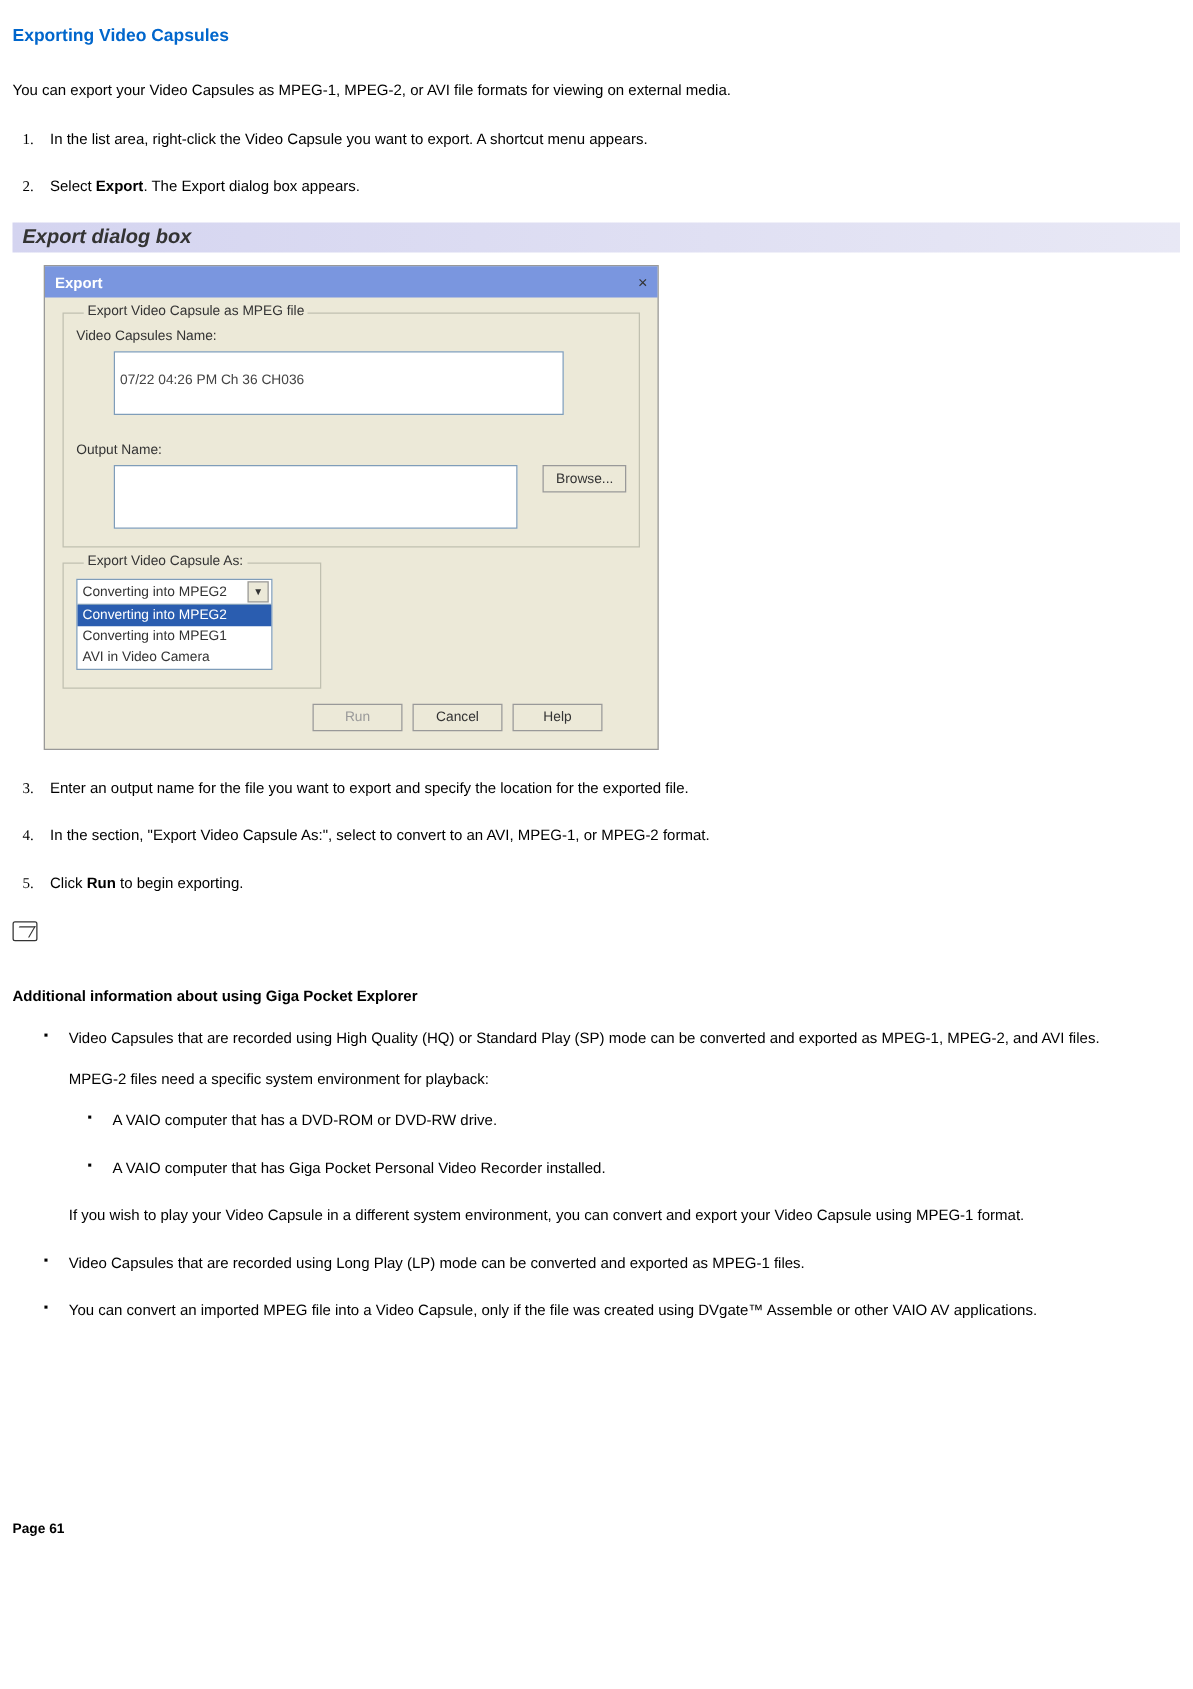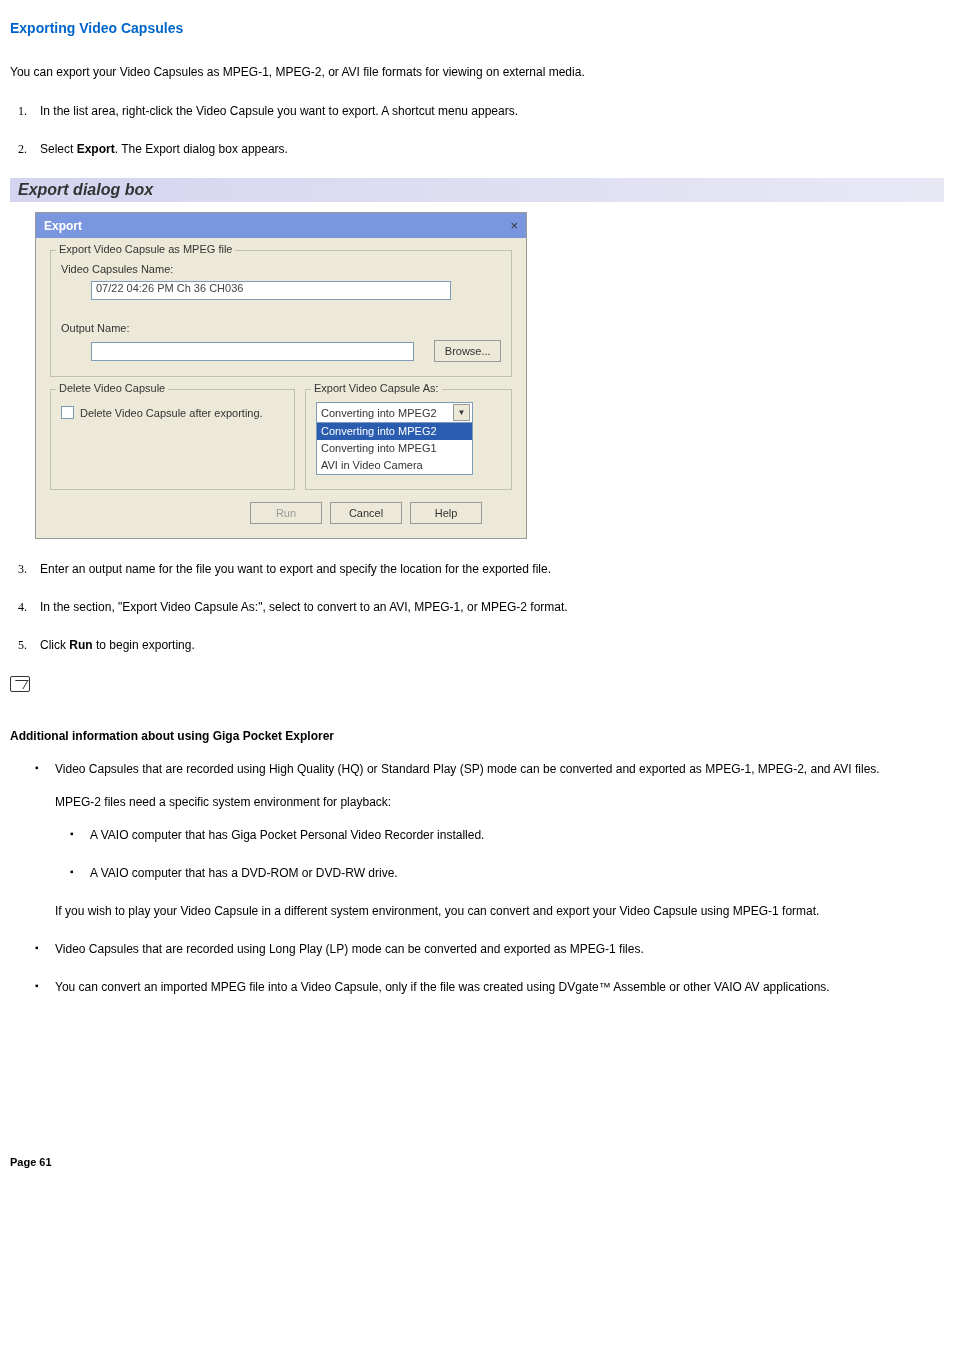--- a/index.html
+++ b/index.html
@@ -108,44 +108,44 @@
     }
     .fieldset {
       border: 1px solid #c0c0b0;
       padding: 12px 10px 14px 10px;
       margin: 0 0 12px 0;
       position: relative;
     }
     .fieldset .legend {
       position: absolute;
       top: -8px;
-      left: 5px;
+      left: 16px;
       background: #ece9d8;
       padding: 0 3px;
       color: #333;
       text-align: right;
     }
     .dlabel {
       margin-bottom: 6px;
       color: #333;
     }
     .text-input {
       display: block;
       width: 350px;
       margin-left: 30px;
       border: 1px solid #7f9db9;
       background: #fff;
-      padding: 0 4px;
+      padding: 16px 4px;
       color: #444;
       height: 17px;
       box-sizing: content-box;
     }
     .output-row {
       display: flex;
-      align-items: center;
+      align-items: flex-start;
       gap: 20px;
       margin-left: 0;
     }
     .output-row .text-input {
       margin-left: 30px;
       width: 340px;
     }
     .btn {
       border: 1px solid #999;
       background: #ece9d8;
@@ -287,27 +287,20 @@
         <span class="legend">Export Video Capsule as MPEG file</span>
         <div class="dlabel">Video Capsules Name:</div>
         <div class="text-input">07/22 04:26 PM Ch 36 CH036</div>
         <div class="dlabel" style="margin-top:22px;">Output Name:</div>
         <div class="output-row">
           <div class="text-input"></div>
           <div class="btn">Browse...</div>
         </div>
       </div>
       <div class="two-col">
-        <div class="fieldset">
-          <span class="legend">Delete Video Capsule</span>
-          <div class="checkbox-row">
-            <span class="checkbox"></span>
-            <span>Delete Video Capsule after exporting.</span>
-          </div>
-        </div>
         <div class="fieldset" style="flex:0 0 185px;">
           <span class="legend">Export Video Capsule As:</span>
           <div class="combo">
             <div class="combo-selected">
               <span>Converting into MPEG2</span>
               <span class="combo-arrow">▼</span>
             </div>
             <div class="combo-options">
               <div class="combo-opt highlight">Converting into MPEG2</div>
               <div class="combo-opt">Converting into MPEG1</div>
@@ -335,22 +328,22 @@
 
 <p><span class="note-icon"></span></p>
 
 <p class="subheading">Additional information about using Giga Pocket Explorer</p>
 
 <ul class="outer-list">
   <li>
     <span>Video Capsules that are recorded using High Quality (HQ) or Standard Play (SP) mode can be converted and exported as MPEG-1, MPEG-2, and AVI files.</span>
     <p class="sub-para">MPEG-2 files need a specific system environment for playback:</p>
     <ul class="inner-list">
+      <li>A VAIO computer that has a DVD-ROM or DVD-RW drive.</li>
       <li>A VAIO computer that has Giga Pocket Personal Video Recorder installed.</li>
-      <li>A VAIO computer that has a DVD-ROM or DVD-RW drive.</li>
     </ul>
     <p>If you wish to play your Video Capsule in a different system environment, you can convert and export your Video Capsule using MPEG-1 format.</p>
   </li>
   <li>Video Capsules that are recorded using Long Play (LP) mode can be converted and exported as MPEG-1 files.</li>
   <li>You can convert an imported MPEG file into a Video Capsule, only if the file was created using DVgate™ Assemble or other VAIO AV applications.</li>
 </ul>
 
 <div class="page-footer">Page 61</div>
 
 </body></html>

